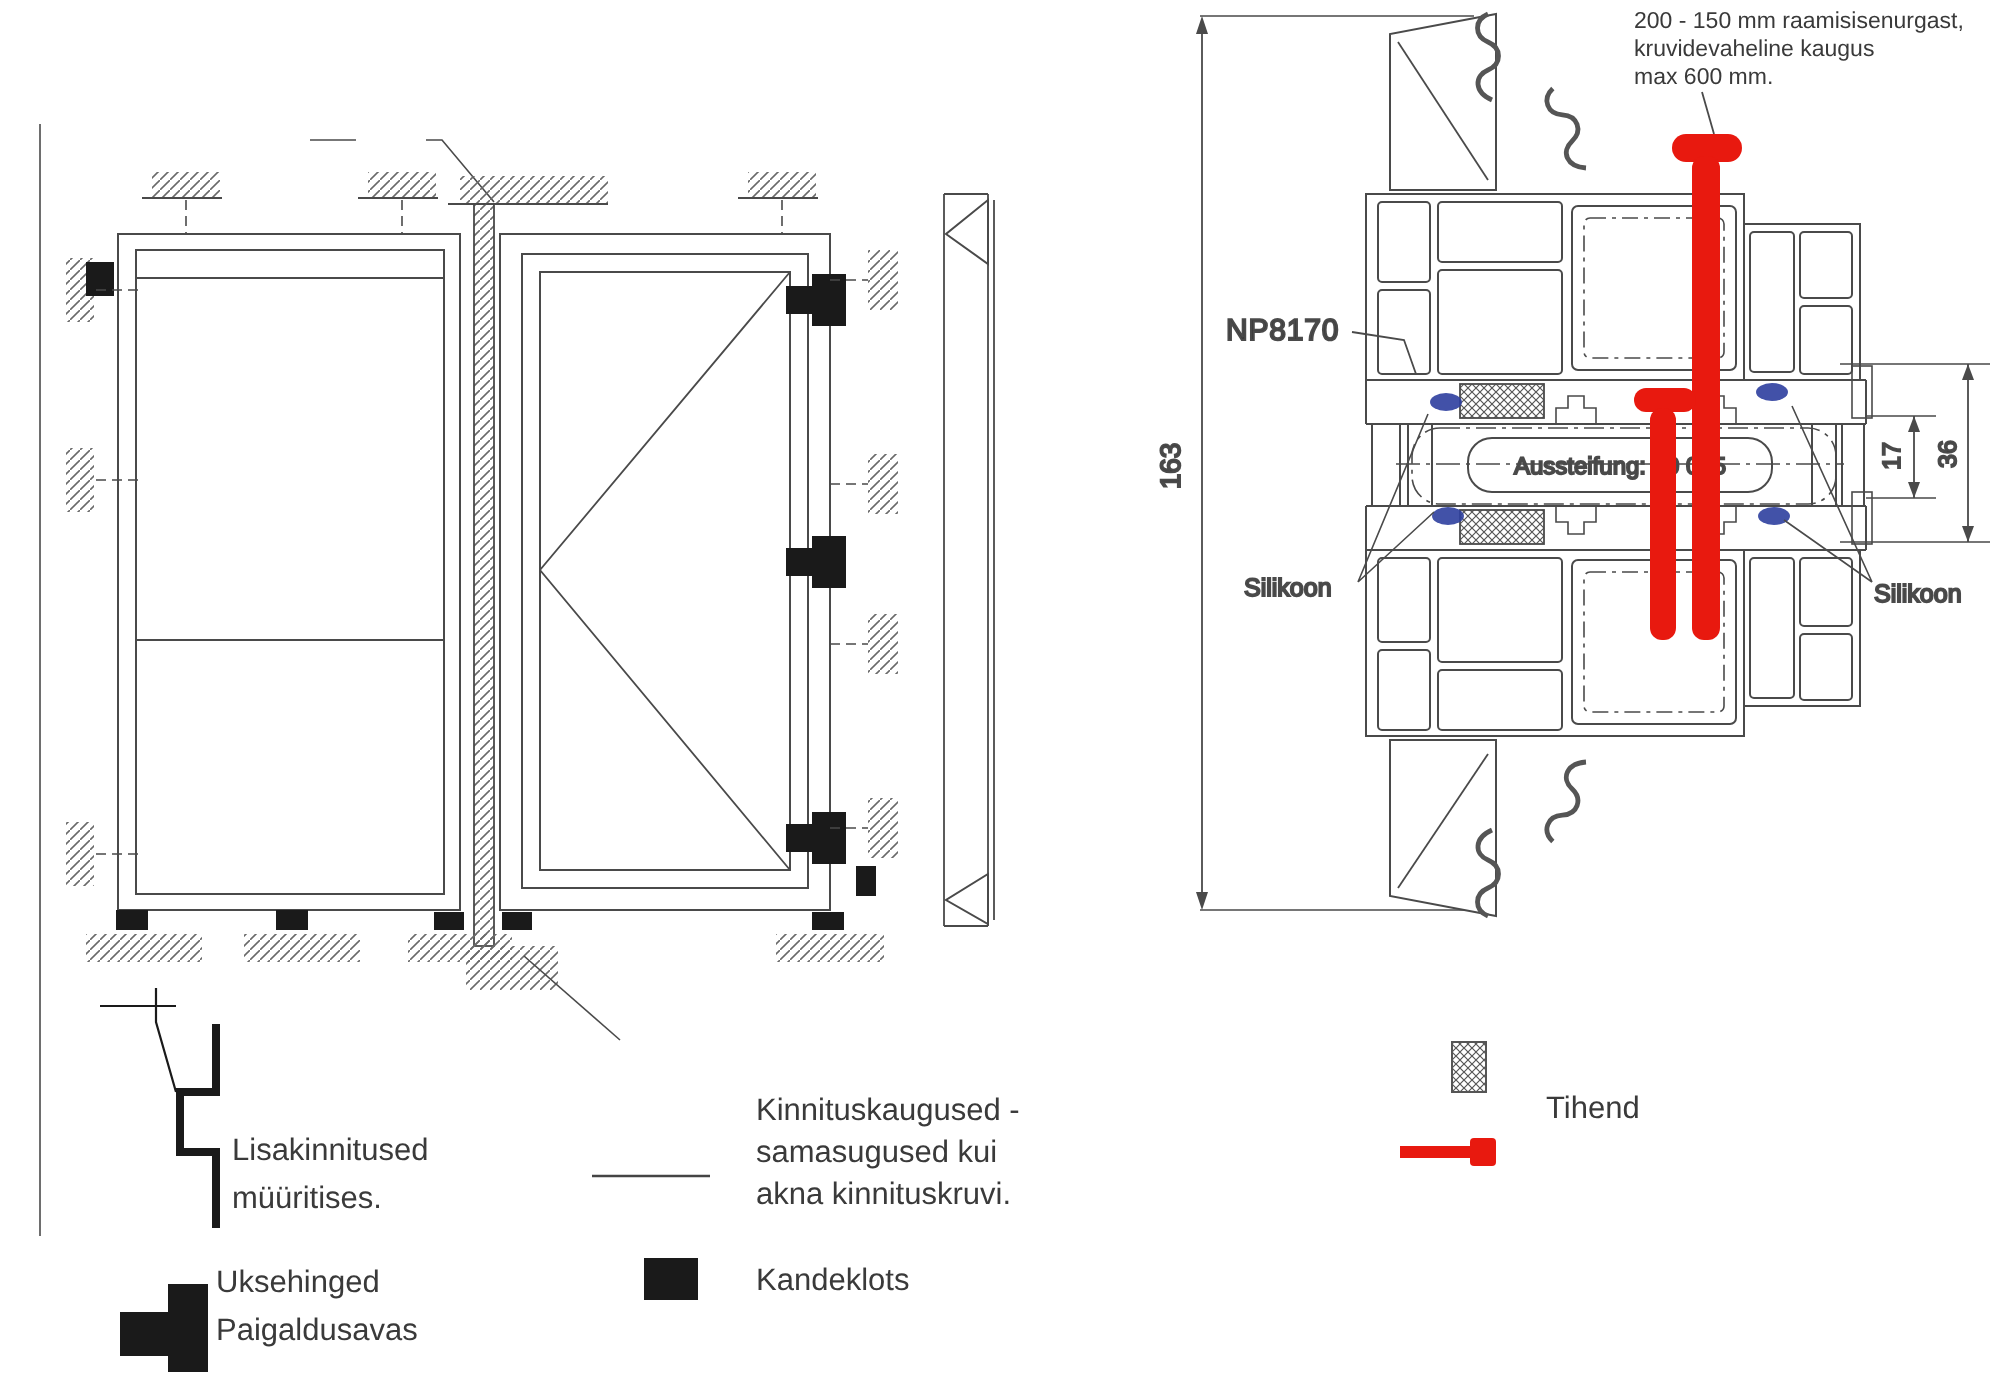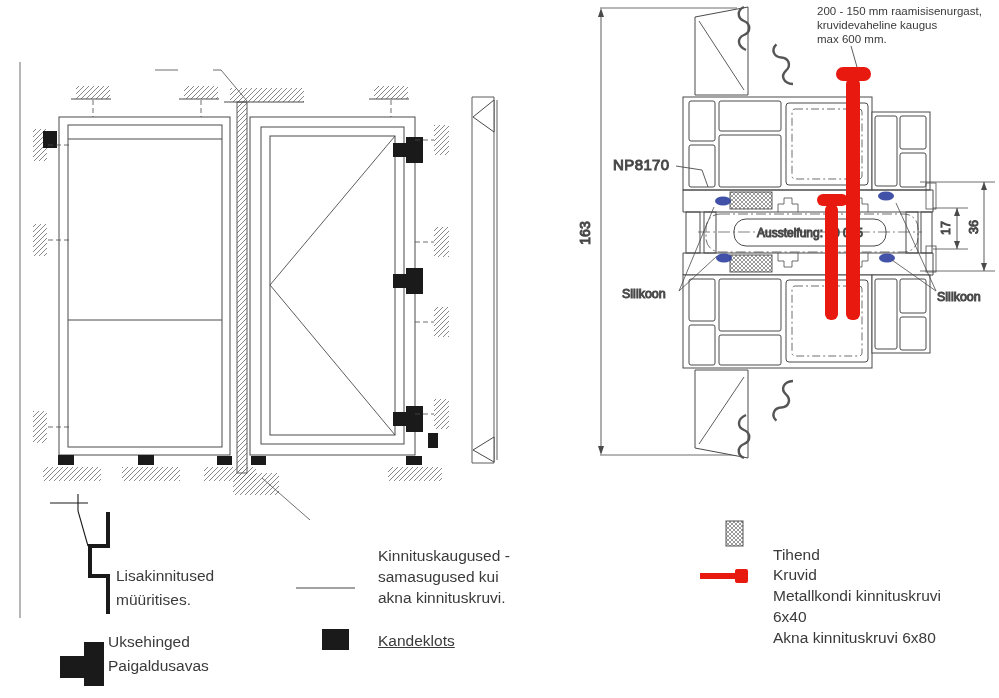--- a/index.html
+++ b/index.html
@@ -263,21 +263,17 @@
 max 600 mm.</div>
 
 <div class="t leg leg-wide ml" style="left:116px;top:564px;">Lisakinnitused
 müüritises.</div>
 <div class="t leg leg-wide ml" style="left:108px;top:630px;">Uksehinged
 Paigaldusavas</div>
 
 <div class="t leg ml" style="left:378px;top:545px;">Kinnituskaugused -
 samasugused kui
 akna kinnituskruvi.</div>
-<div class="t leg ml" style="left:378px;top:630px;text-decoration:underline;">Kandeklots</div>
+<div class="t leg ml" style="left:378px;top:630px;">Kandeklots</div>
 
 <div class="t leg ml" style="left:773px;top:544px;">Tihend</div>
-<div class="t leg ml" style="left:773px;top:564px;">Kruvid
-Metallkondi kinnituskruvi
-6x40
-Akna kinnituskruvi 6x80</div>
 
 </div>
 
 </body></html>

